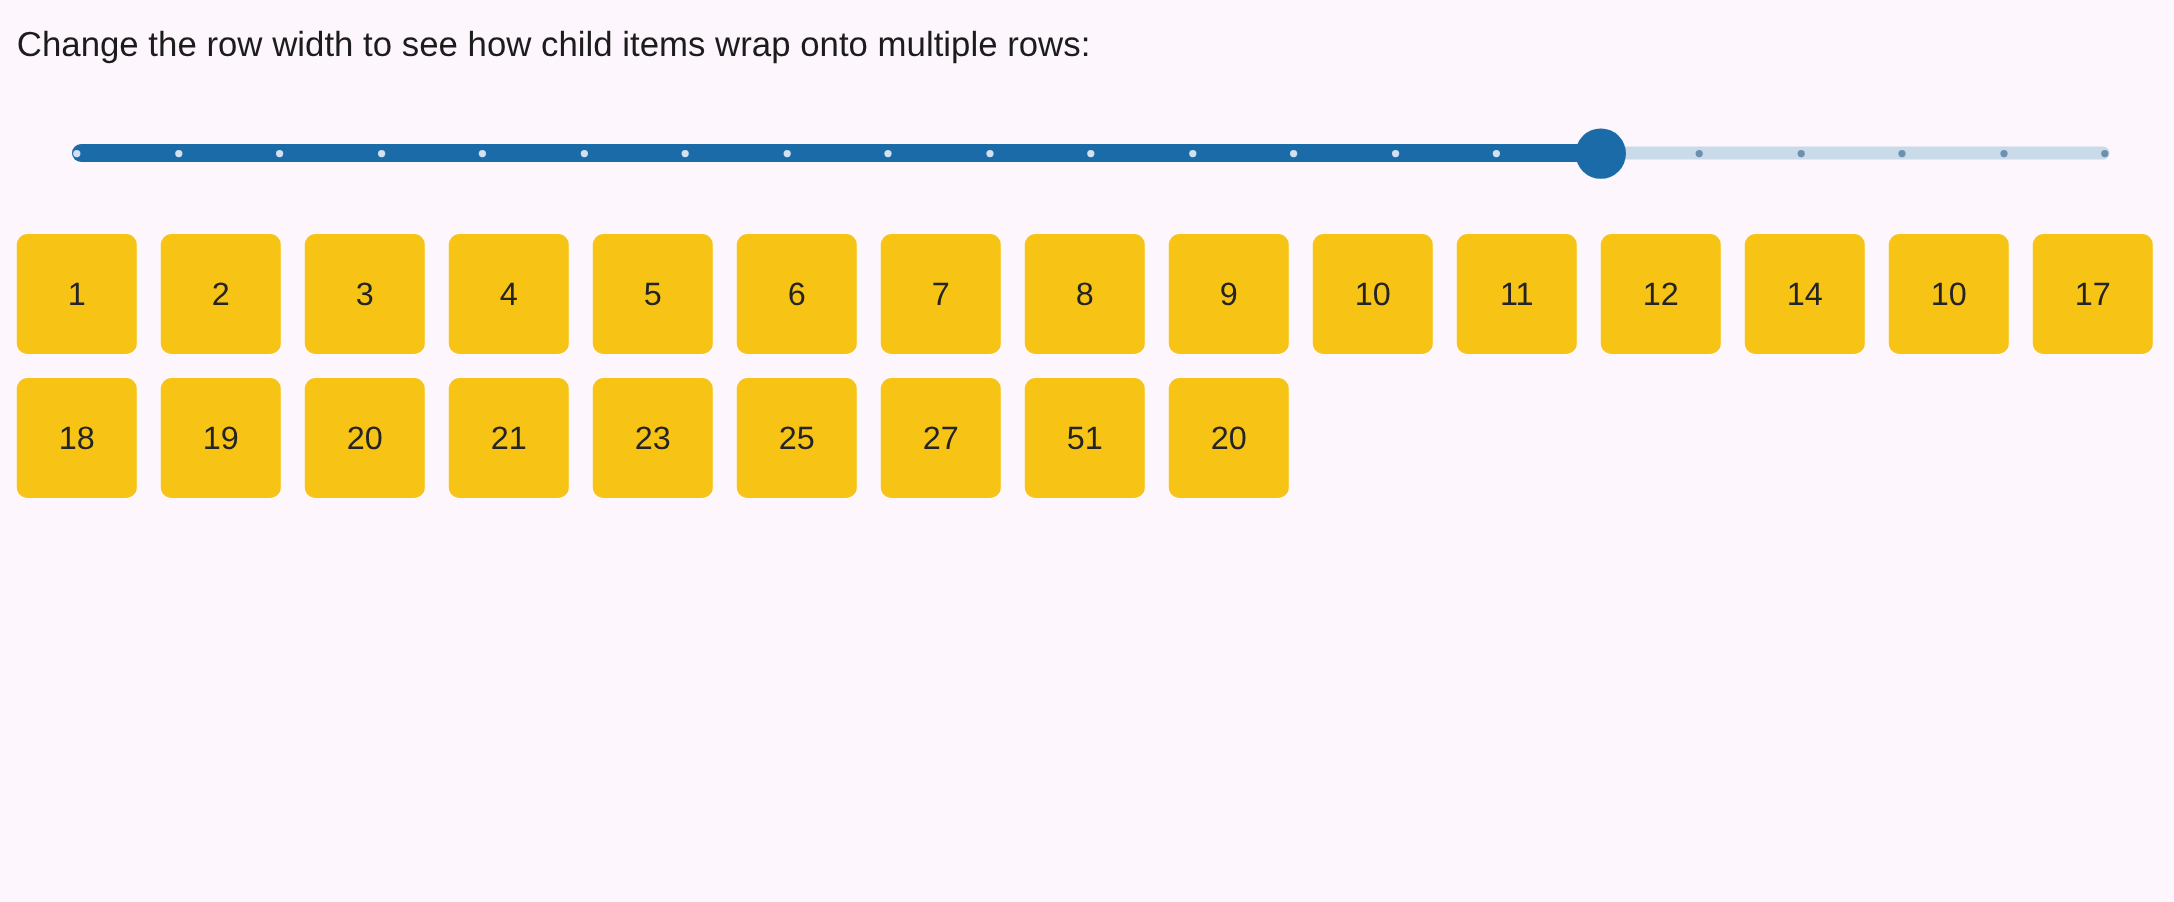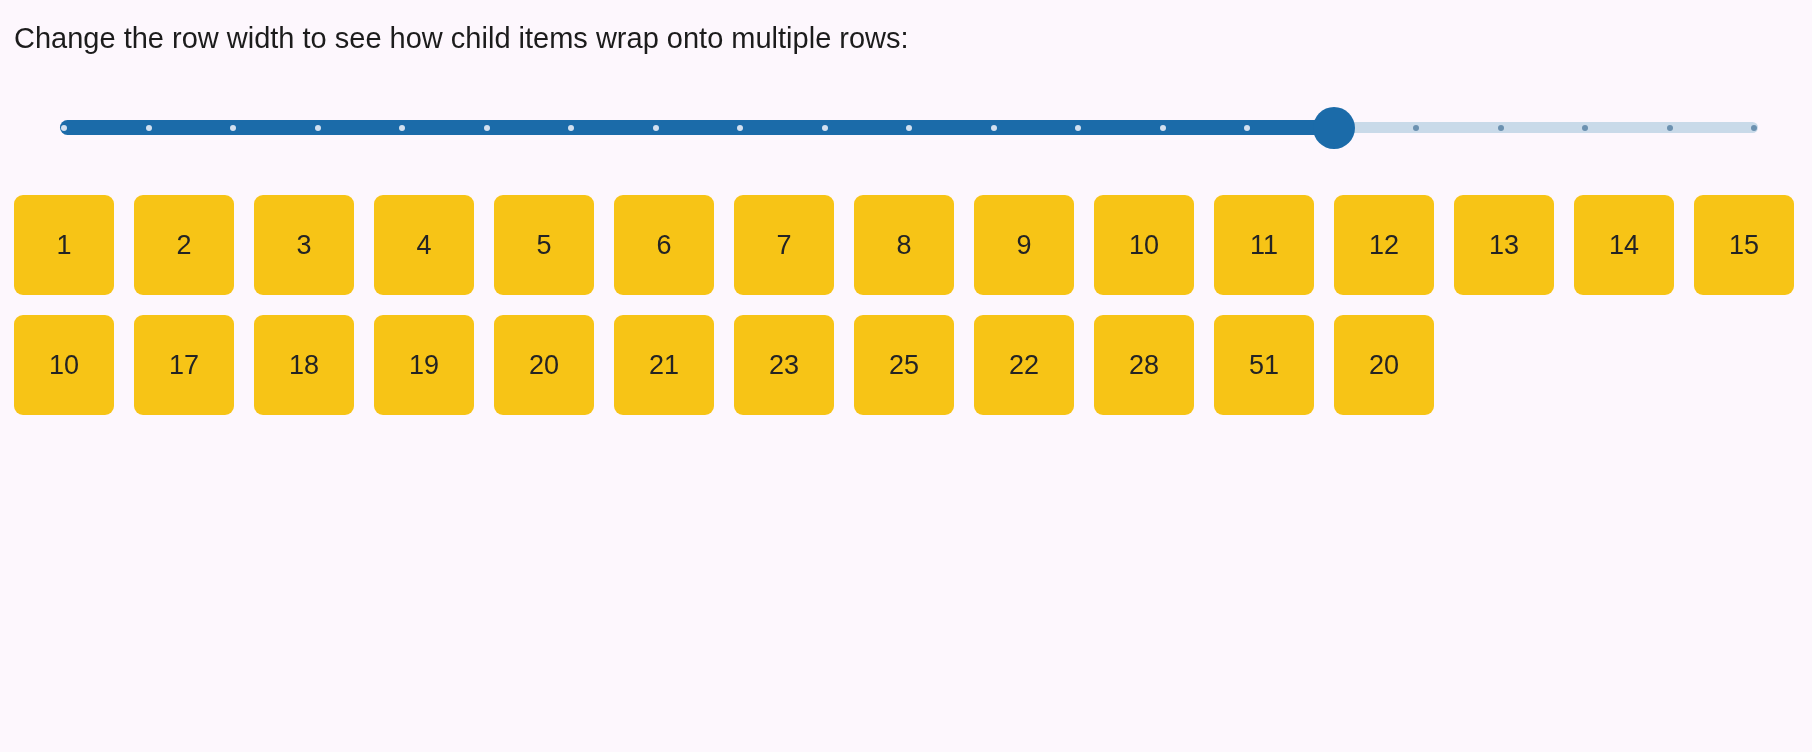--- a/index.html
+++ b/index.html
@@ -93,30 +93,27 @@
       <div class="tile">3</div>
       <div class="tile">4</div>
       <div class="tile">5</div>
       <div class="tile">6</div>
       <div class="tile">7</div>
       <div class="tile">8</div>
       <div class="tile">9</div>
       <div class="tile">10</div>
       <div class="tile">11</div>
       <div class="tile">12</div>
-      <div class="tile">13</div>
       <div class="tile">14</div>
-      <div class="tile">15</div>
       <div class="tile">10</div>
       <div class="tile">17</div>
       <div class="tile">18</div>
       <div class="tile">19</div>
       <div class="tile">20</div>
       <div class="tile">21</div>
       <div class="tile">23</div>
       <div class="tile">25</div>
-      <div class="tile">22</div>
-      <div class="tile">28</div>
+      <div class="tile">27</div>
       <div class="tile">51</div>
       <div class="tile">20</div>
     </div>
 
 </div>
 
 </body></html>

